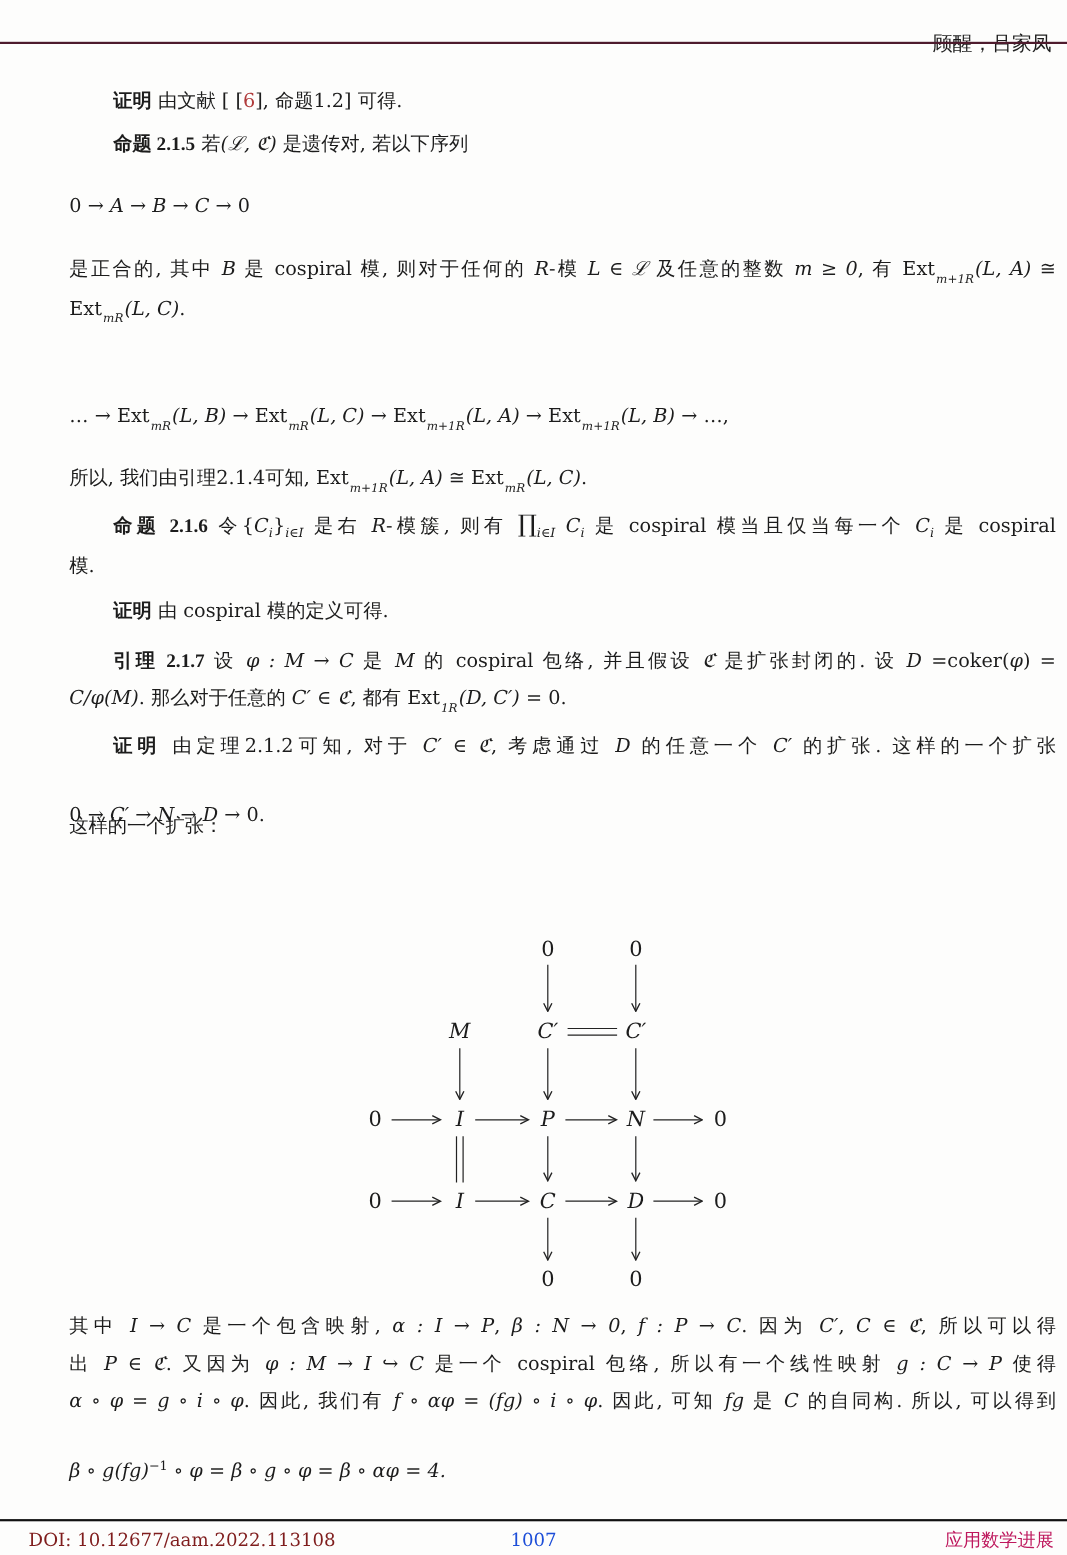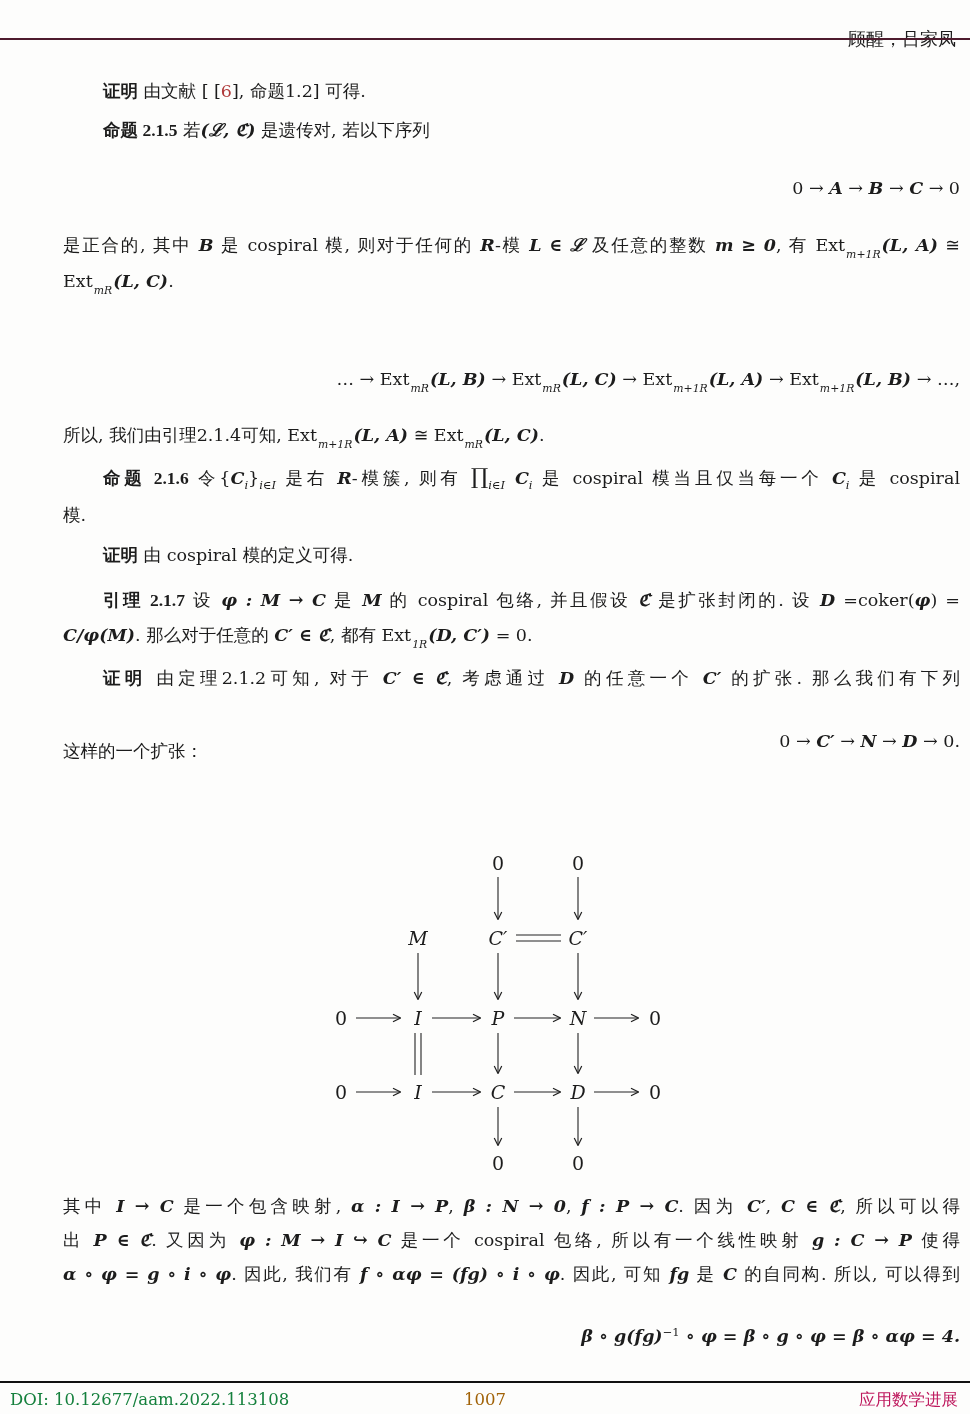--- a/index.html
+++ b/index.html
@@ -3,40 +3,40 @@
 <meta charset="utf-8">
 <style>
   html,body{margin:0;padding:0;background:#e8e8e8;}
   .page{position:relative;width:970px;height:1414px;background:#fdfdfc;margin:0 auto;
         font-family:"DejaVu Serif","Liberation Serif",serif;color:#1c1c1c;overflow:hidden;}
   .hdr-author{position:absolute;top:4px;right:14px;font-size:18px;margin-top:23px;}
   .hdr-rule{position:absolute;top:38px;left:0;width:970px;height:2px;background:#4e1b2d;}
   .ln{position:absolute;left:63px;width:897px;font-size:17.5px;line-height:24px;white-space:nowrap;}
   .ln.ind{padding-left:40px;width:857px;}
   .ln.j{white-space:normal;text-align:justify;text-align-last:justify;}
-  .eq{position:absolute;left:63px;width:897px;font-size:17.5px;line-height:24px;text-align:right;white-space:nowrap;}
+  .eq{position:absolute;left:63px;width:897px;font-size:17.5px;line-height:24px;text-align:left;white-space:nowrap;}
   .seg-t{}
-  .seg-m{font-style:italic;font-weight:bold;}
+  .seg-m{font-style:italic;}
   .seg-r{}
   .seg-b{font-weight:bold;font-family:Liberation Serif, serif;}
   .seg-red{color:#b03b3b;}
   .seg-sub{font-size:.66em;vertical-align:-0.4em;font-style:italic;}
   .seg-sup{font-size:.66em;vertical-align:0.55em;}
   .seg-prod{font-size:1.25em;line-height:1;}
   .seg-ss{display:inline-flex;flex-direction:row;align-items:flex-start;font-size:.62em;
           line-height:1.05;vertical-align:-0.62em;font-style:italic;margin:0 1px;}
   .seg-ss .ss-sup,.seg-ss .ss-sub{display:block;}
   .diagram{position:absolute;left:320px;top:845px;}
   .diagram text{font-size:19px;fill:#1c1c1c;}
   .diagram .dl{font-style:italic;}
   .diagram line{stroke:#222;stroke-width:1.1;}
   .ftr-rule{position:absolute;top:1381px;left:0;width:970px;height:1.6px;background:#111;}
   .ftr{position:absolute;top:1389px;font-size:16.5px;line-height:22px;}
-  .ftr-doi{left:10px;color:#15803d;}
-  .ftr-page{left:63px;width:844px;text-align:center;color:#a16207;}
+  .ftr-doi{left:26px;color:#7f1d1d;}
+  .ftr-page{left:63px;width:844px;text-align:center;color:#1d4ed8;}
   .ftr-journal{right:12px;color:#be185d;}
 </style>
 </head>
 <body>
 
 <div class="page">
 
   <div class="hdr-author">顾醒，吕家凤</div>
   <div class="hdr-rule"></div>
 
@@ -72,21 +72,21 @@
         <span class="ss-sub">R</span>
       </span><span class="seg-m">(L, C)</span><span class="seg-t">.</span></div>
   <div class="ln ind j" style="top:466px"><span class="seg-b">命题 2.1.6</span><span class="seg-t">  令</span><span class="seg-r">{</span><span class="seg-m">C</span><span class="seg-sub">i</span><span class="seg-r">}</span><span class="seg-sub">i∈I</span><span class="seg-t"> 是右 </span><span class="seg-m">R</span><span class="seg-t">-模簇, 则有 </span><span class="seg-prod">∏</span><span class="seg-sub">i∈I</span><span class="seg-m"> C</span><span class="seg-sub">i</span><span class="seg-t"> 是 cospiral 模当且仅当每一个 </span><span class="seg-m">C</span><span class="seg-sub">i</span><span class="seg-t"> 是 cospiral</span></div>
   <div class="ln" style="top:503px"><span class="seg-t">模.</span></div>
   <div class="ln ind" style="top:543px"><span class="seg-b">证明</span><span class="seg-t">  由 cospiral 模的定义可得.</span></div>
   <div class="ln ind j" style="top:588px"><span class="seg-b">引理 2.1.7</span><span class="seg-t">  设 </span><span class="seg-m">φ : M → C</span><span class="seg-t"> 是 </span><span class="seg-m">M</span><span class="seg-t"> 的 cospiral 包络, 并且假设 </span><span class="seg-m">ℭ</span><span class="seg-t"> 是扩张封闭的. 设 </span><span class="seg-m">D</span><span class="seg-r"> =coker(</span><span class="seg-m">φ</span><span class="seg-r">) =</span></div>
   <div class="ln" style="top:623px"><span class="seg-m">C/φ(M)</span><span class="seg-t">. 那么对于任意的 </span><span class="seg-m">C′ ∈ ℭ</span><span class="seg-t">, 都有 </span><span class="seg-r">Ext</span><span class="seg-ss">
         <span class="ss-sup">1</span>
         <span class="ss-sub">R</span>
       </span><span class="seg-m">(D, C′)</span><span class="seg-r"> = 0</span><span class="seg-t">.</span></div>
-  <div class="ln ind j" style="top:666px"><span class="seg-b">证明</span><span class="seg-t">  由定理2.1.2可知, 对于 </span><span class="seg-m">C′ ∈ ℭ</span><span class="seg-t">, 考虑通过 </span><span class="seg-m">D</span><span class="seg-t"> 的任意一个 </span><span class="seg-m">C′</span><span class="seg-t"> 的扩张. 那么我们有下列</span></div>
+  <div class="ln ind j" style="top:666px"><span class="seg-b">证明</span><span class="seg-t">  由定理2.1.2可知, 对于 </span><span class="seg-m">C′ ∈ ℭ</span><span class="seg-t">, 考虑通过 </span><span class="seg-m">D</span><span class="seg-t"> 的任意一个 </span><span class="seg-m">C′</span><span class="seg-t"> 的扩张. 这样的一个扩张</span></div>
   <div class="ln" style="top:739px"><span class="seg-t">这样的一个扩张：</span></div>
   <div class="eq" style="top:729px"><span class="seg-r">0 → </span><span class="seg-m">C′</span><span class="seg-r"> → </span><span class="seg-m">N</span><span class="seg-r"> → </span><span class="seg-m">D</span><span class="seg-r"> → 0.</span></div>
 
   <svg class="diagram" width="360" height="335" viewBox="0 0 360 335">
     <defs>
       <marker id="arr" viewBox="0 0 10 10" refX="8.5" refY="5" markerWidth="8.5" markerHeight="8.5" orient="auto-start-reverse">
         <path d="M1,1 L9,5 L1,9" fill="none" stroke="#222" stroke-width="1.3"></path>
       </marker>
     </defs>
     <g>

